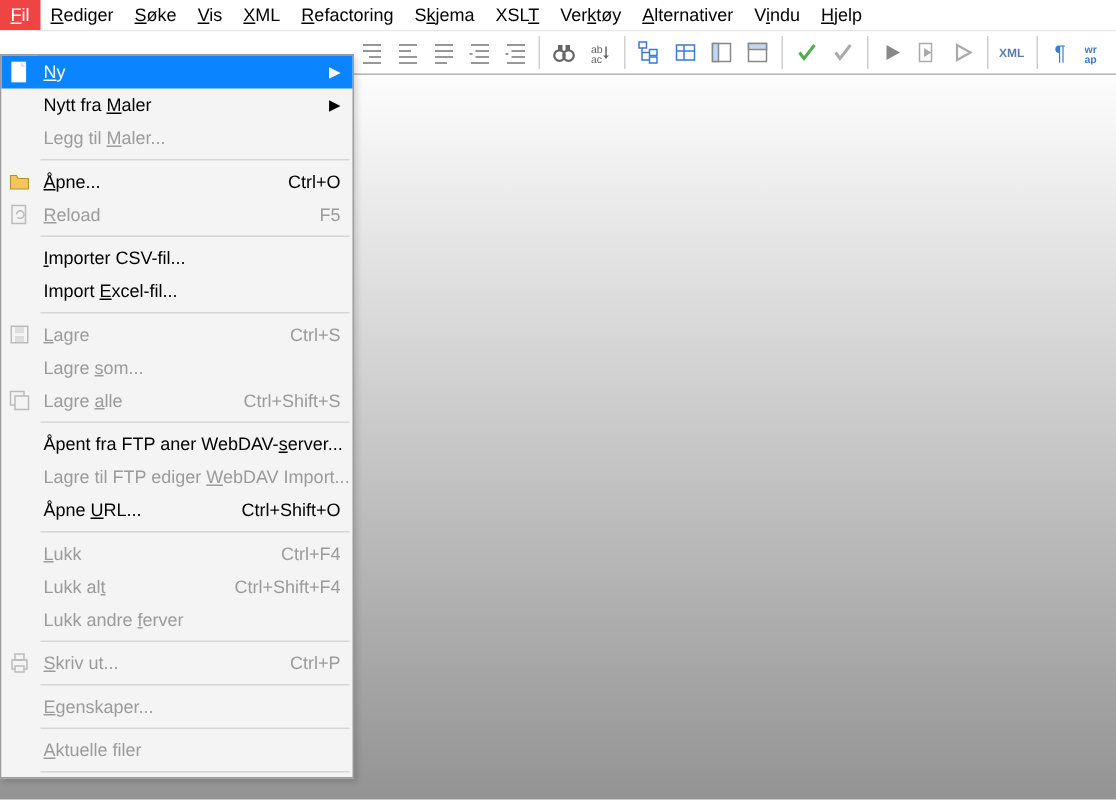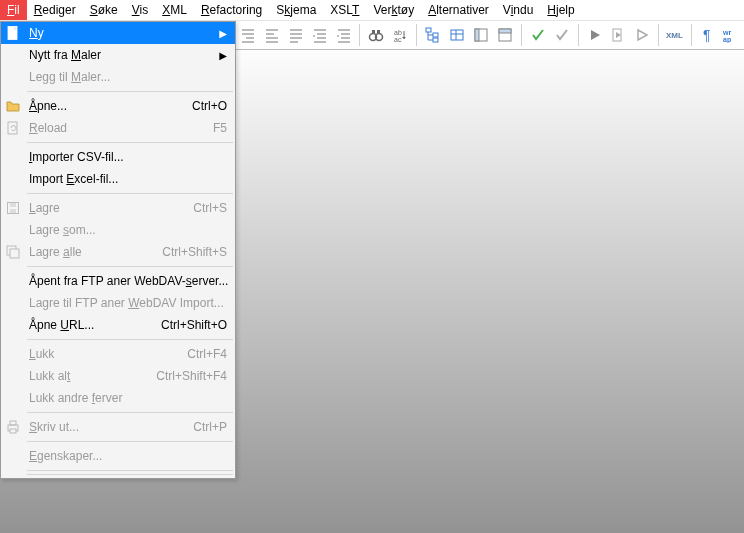--- a/index.html
+++ b/index.html
@@ -4,21 +4,21 @@
 <style>
   html,body{margin:0;padding:0;width:744px;height:533px;font-family:"Segoe UI",Tahoma,sans-serif;font-size:12px;color:#000;overflow:hidden;background:#fff}
   .menubar{height:20px;background:#fff;border-bottom:1px solid #e5e5e5;display:flex;align-items:stretch;padding-left:0}
   .menubar-item{padding:2px 7px;display:flex;align-items:center;cursor:default}
   .menubar-item.active{background:#ef4444;color:#fff}
   .mnemonic{text-decoration:underline}
   .toolbar{height:28px;background:#fff;border-bottom:1px solid #d0d0d0;display:flex;align-items:center;padding-left:236px;gap:0}
   .tbsep{width:1px;height:22px;background:#d0d0d0;margin:0 4px}
   .tbicon{width:20px;height:20px;margin:0 2px;display:flex;align-items:center;justify-content:center;color:#555}
   .workspace{position:absolute;left:0;top:49px;right:0;bottom:0;background:linear-gradient(to bottom,#fdfdfd 0%,#939393 100%);border-top:1px solid #bbb}
-  .dropdown{position:absolute;left:0;top:21px;width:234px;background:#f4f4f4;border:1px solid #9a9a9a;box-shadow:2px 2px 4px rgba(0,0,0,0.15);z-index:10}
+  .dropdown{position:absolute;left:0;top:36px;width:234px;background:#f4f4f4;border:1px solid #9a9a9a;box-shadow:2px 2px 4px rgba(0,0,0,0.15);z-index:10}
   .icon-col{position:absolute;left:0;top:0;bottom:0;width:24px;background:#f4f4f4}
   .menu-row{position:relative;height:22px;display:flex;align-items:center;padding-left:28px;padding-right:8px;cursor:default}
   .menu-row.highlight{background:#0a84ff;color:#fff}
   .menu-row.disabled{color:#9b9b9b}
   .menu-label{flex:1;white-space:nowrap}
   .menu-shortcut{color:inherit;margin-left:12px}
   .submenu-arrow{margin-left:8px;font-size:10px}
   .menu-sep{height:1px;background:#d6d6d6;margin:3px 2px 3px 26px}
   .row-icon{position:absolute;left:3px;top:2px;width:18px;height:18px;display:flex;align-items:center;justify-content:center}
   .row-icon svg{display:block}
@@ -285,21 +285,21 @@
     <span class="menu-shortcut">Ctrl+Shift+S</span>
   </div>
 
   <div class="menu-sep"></div>
 
   <div class="menu-row">
     <span class="menu-label"><span>Åpent fra FTP aner WebDAV-</span><span class="mnemonic">s</span><span>erver...</span></span>
   </div>
 
   <div class="menu-row disabled">
-    <span class="menu-label"><span>Lagre til FTP aner </span><span class="mnemonic">W</span><span>ebDAV Import...</span></span>
+    <span class="menu-label"><span>Lagre til FTP ediger </span><span class="mnemonic">W</span><span>ebDAV Import...</span></span>
   </div>
 
   <div class="menu-row">
     <span class="menu-label"><span>Åpne </span><span class="mnemonic">U</span><span>RL...</span></span>
     <span class="menu-shortcut">Ctrl+Shift+O</span>
   </div>
 
   <div class="menu-sep"></div>
 
   <div class="menu-row disabled">
@@ -331,16 +331,19 @@
   </div>
 
   <div class="menu-sep"></div>
 
   <div class="menu-row disabled">
     <span class="menu-label"><span></span><span class="mnemonic">E</span><span>genskaper...</span></span>
   </div>
 
   <div class="menu-sep"></div>
 
+  <div class="menu-row disabled">
+    <span class="menu-label"><span></span><span class="mnemonic">A</span><span>ktuelle filer</span></span>
+  </div>
 
   <div class="menu-sep"></div>
 
 </div>
 
 </body></html>

